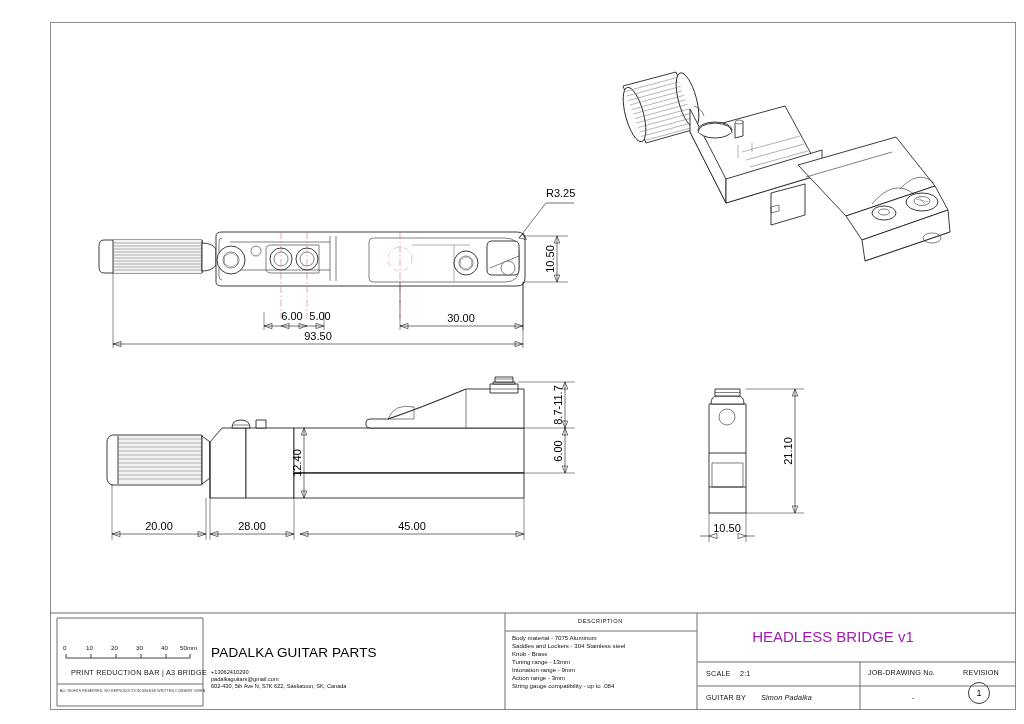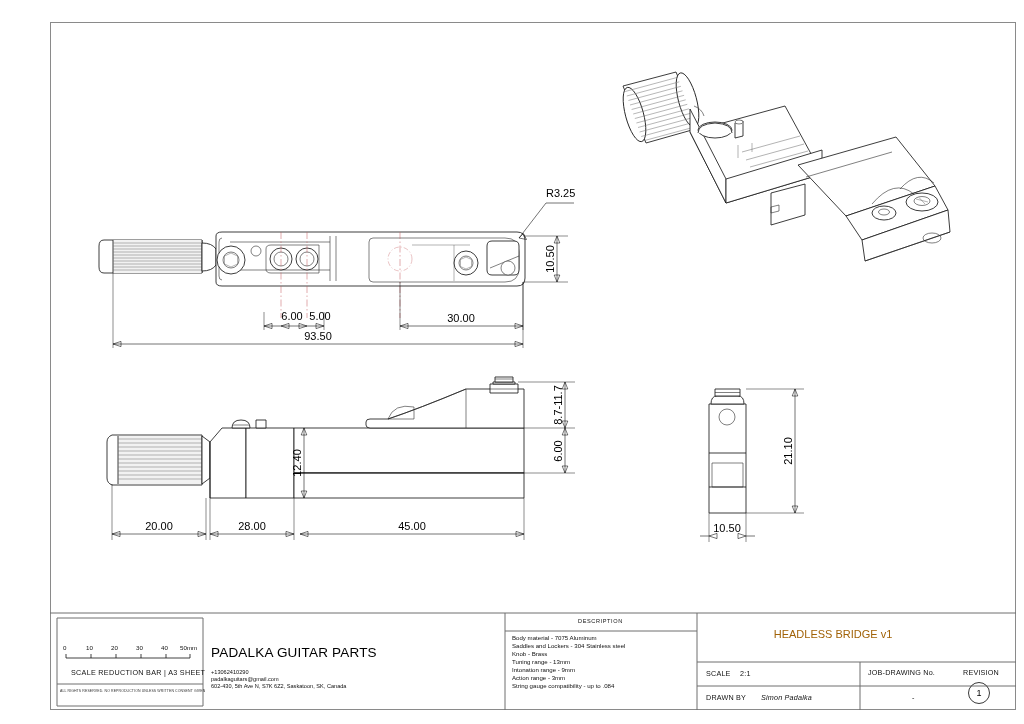--- a/index.html
+++ b/index.html
@@ -23,21 +23,21 @@
   .dim{stroke:#000;stroke-width:0.55;fill:none;}
   .ext{stroke:#000;stroke-width:0.45;fill:none;}
   .center{stroke:#c2565a;stroke-width:0.5;fill:none;stroke-dasharray:7 2.5 1.5 2.5;}
   .centerlite{stroke:#cf7a7e;stroke-width:0.45;fill:none;stroke-dasharray:5 2 1 2;}
   .dimtxt{font-family:"Liberation Sans",sans-serif;font-size:11px;fill:#000;}
   .fillw{fill:#ffffff;}
   .fillk{fill:#f2f2f2;}
   .tblabel{position:absolute;font-size:7.2px;letter-spacing:.2px;color:#111;white-space:nowrap;}
   .tbsmall{position:absolute;font-size:5.6px;color:#111;white-space:nowrap;line-height:1.55;}
   .tbtiny{position:absolute;font-size:3.5px;color:#333;white-space:nowrap;letter-spacing:.1px;}
-  .tbtitle{position:absolute;font-size:11px;color:#a16207;white-space:nowrap;text-align:center;}
+  .tbtitle{position:absolute;font-size:15px;color:#a21caf;white-space:nowrap;text-align:center;}
   .tbcompany{position:absolute;font-size:13.5px;color:#000;white-space:nowrap;letter-spacing:.2px;}
   .tbdesc{position:absolute;font-size:6.1px;color:#111;line-height:1.58;white-space:nowrap;}
   .tbcenter{position:absolute;font-size:5.2px;color:#111;white-space:nowrap;letter-spacing:.3px;}
   .revcircle{position:absolute;width:20px;height:20px;border:1px solid #3a3a3a;border-radius:50%;
              display:flex;align-items:center;justify-content:center;font-size:9px;color:#000;}
   .barnum{position:absolute;font-size:6.2px;color:#111;white-space:nowrap;}
 </style>
 </head>
 <body>
 
@@ -381,21 +381,21 @@
 
     <div>
       <span class="barnum" style="left:63px;top:644px;">0</span>
       <span class="barnum" style="left:86px;top:644px;">10</span>
       <span class="barnum" style="left:111px;top:644px;">20</span>
       <span class="barnum" style="left:136px;top:644px;">30</span>
       <span class="barnum" style="left:161px;top:644px;">40</span>
       <span class="barnum" style="left:180px;top:644px;">50mm</span>
     </div>
 
-    <div class="tbcenter" style="left:71px;top:668px;font-size:7.2px;">SCALE REDUCTION BAR | A3 SHEET</div>
+    <div class="tbcenter" style="left:71px;top:668px;font-size:7.2px;">PRINT REDUCTION BAR | A3 BRIDGE</div>
     <div class="tbtiny" style="left:60px;top:689px;">ALL RIGHTS RESERVED. NO REPRODUCTION UNLESS WRITTEN CONSENT GIVEN</div>
 
     <div class="tbcompany" style="left:211px;top:645px;">PADALKA GUITAR PARTS</div>
     <div class="tbsmall" style="left:211px;top:668px;">+13062410290</div>
     <div class="tbsmall" style="left:211px;top:675px;">padalkaguitars@gmail.com</div>
     <div class="tbsmall" style="left:211px;top:682px;">602-430, 5th Ave N, S7K 6Z2, Saskatoon, SK, Canada</div>
 
     <div class="tblabel" style="left:578px;top:618px;font-size:5.6px;letter-spacing:.6px;">DESCRIPTION</div>
 
     <div>
@@ -406,21 +406,21 @@
       <div class="tbdesc" style="left:512px;top:665px;">Intonation range - 9mm</div>
       <div class="tbdesc" style="left:512px;top:673px;">Action range - 3mm</div>
       <div class="tbdesc" style="left:512px;top:681px;">String gauge compatibility - up to .084</div>
     </div>
 
     <div class="tbtitle" style="left:833px;top:628px;transform:translateX(-50%);">HEADLESS BRIDGE v1</div>
 
     <div class="tblabel" style="left:706px;top:669px;">SCALE</div>
     <div class="tblabel" style="left:740px;top:669px;">2:1</div>
 
-    <div class="tblabel" style="left:706px;top:693px;">DRAWN BY</div>
+    <div class="tblabel" style="left:706px;top:693px;">GUITAR BY</div>
     <div class="tblabel" style="left:761px;top:693px;font-style:italic;">Simon Padalka</div>
 
     <div class="tblabel" style="left:868px;top:668px;">JOB-DRAWING No.</div>
     <div class="tblabel" style="left:912px;top:693px;">-</div>
 
     <div class="tblabel" style="left:963px;top:668px;text-align:center;">REVISION</div>
     <div class="revcircle" style="left:968px;top:682px;">1</div>
   </div>
 
 </div>

